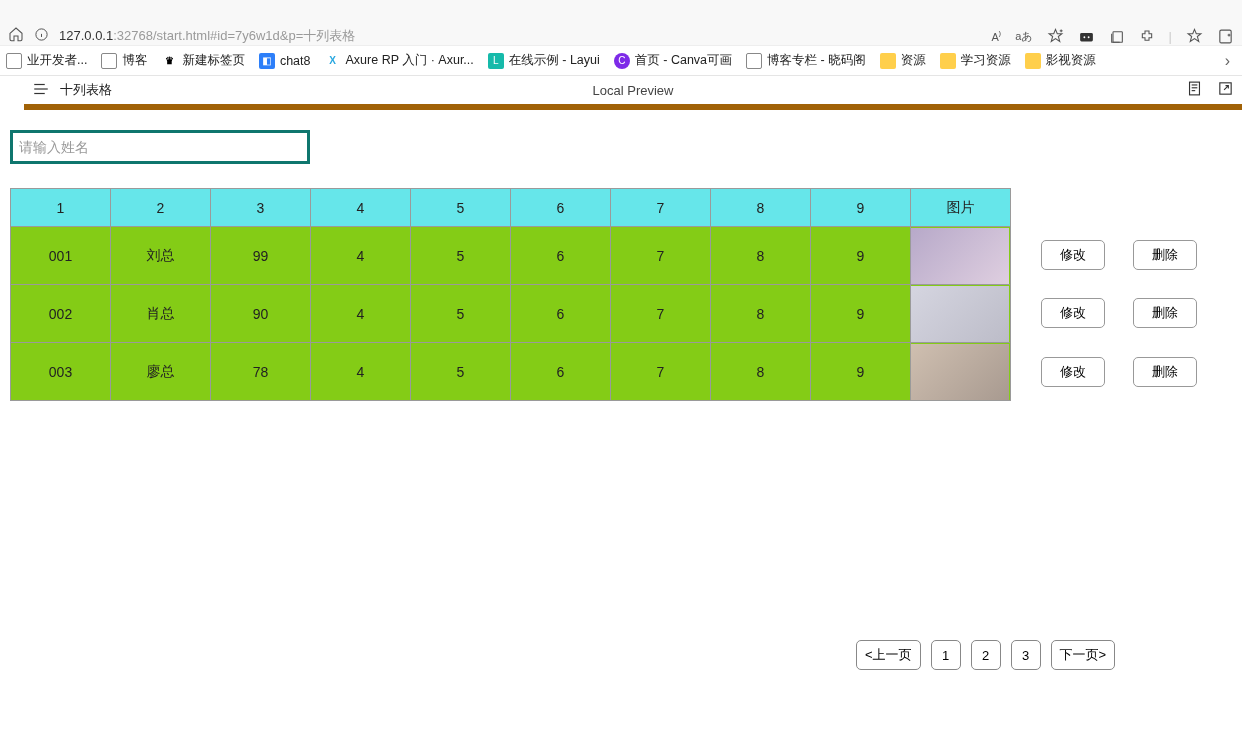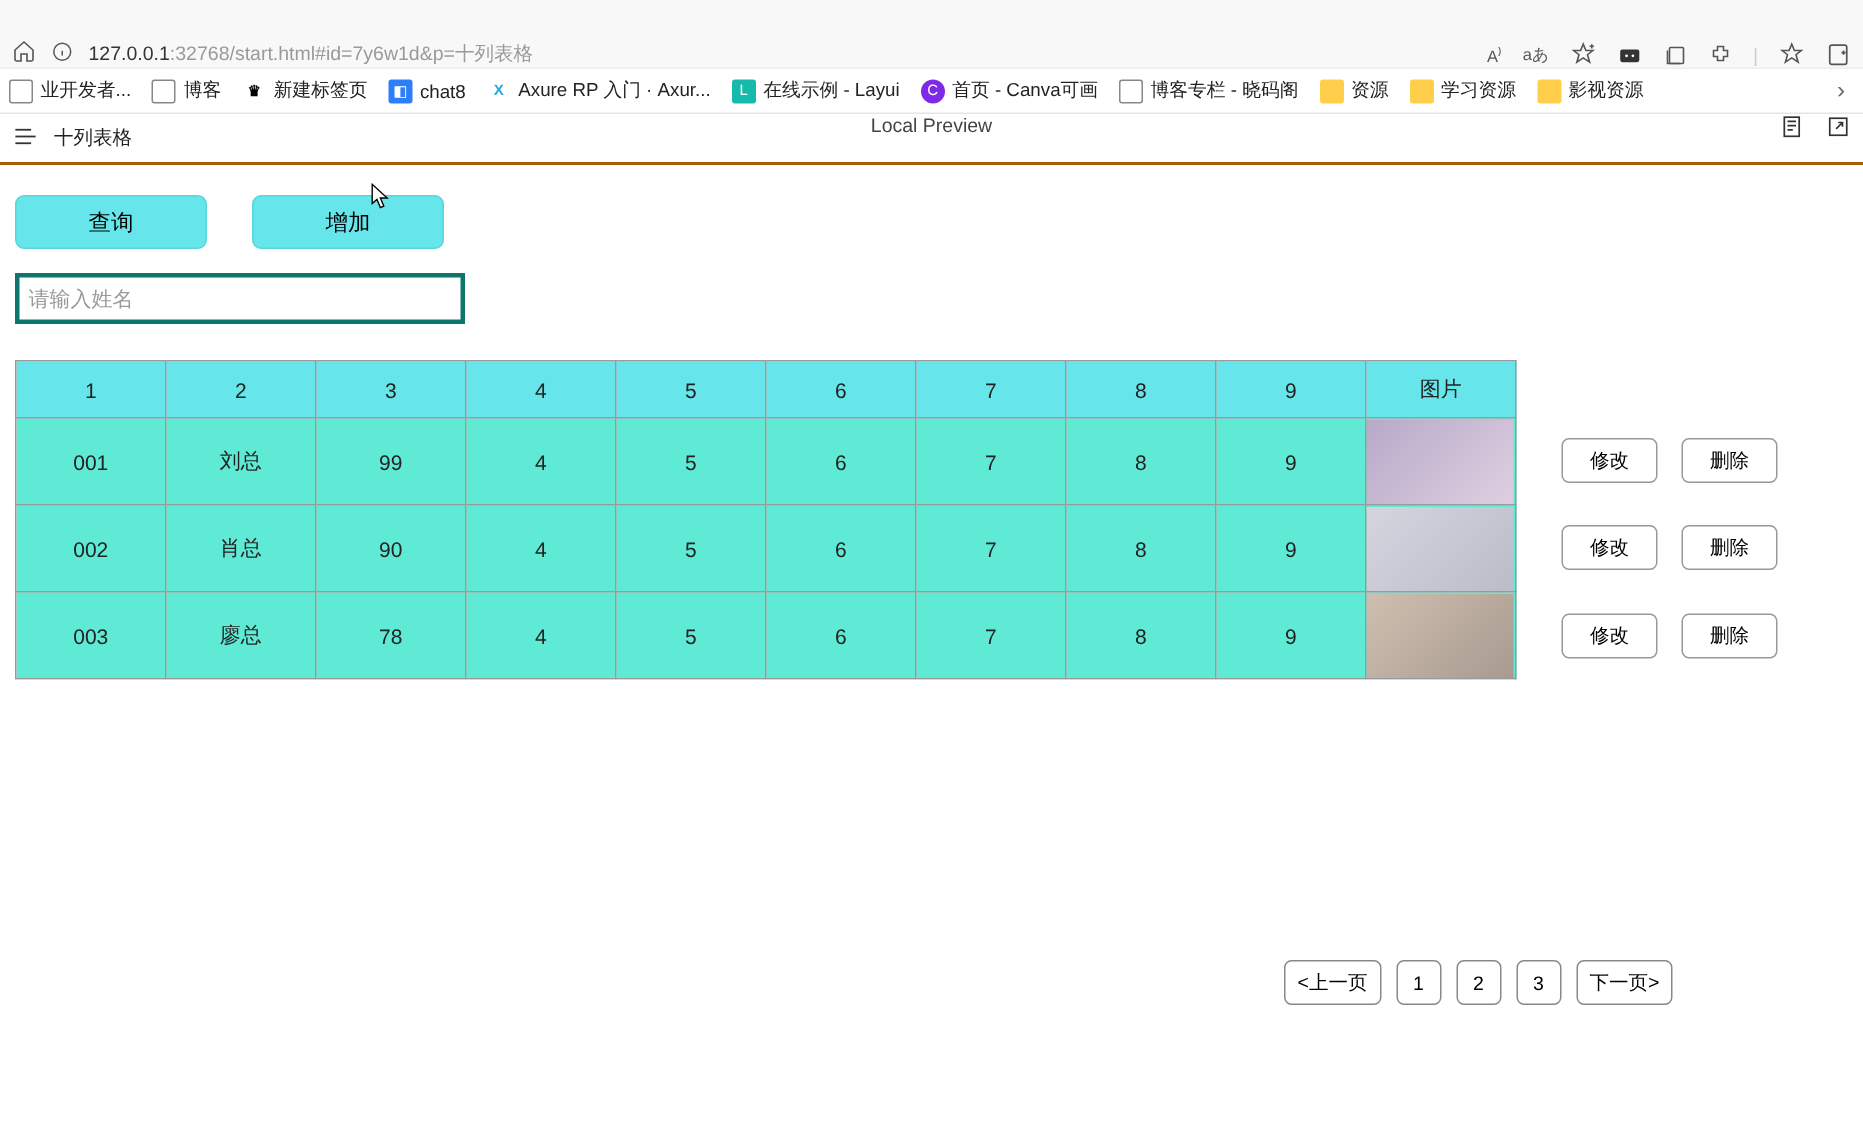--- a/index.html
+++ b/index.html
@@ -14,21 +14,21 @@
 
   
   .bookmarks-bar { height: 30px; display: flex; align-items: center; gap: 14px; padding: 0 6px; background: #fff; border-bottom: 1px solid #e5e5e5; font-size: 12.5px; color: #222; }
   .bookmarks-bar .bm { display: flex; align-items: center; gap: 5px; white-space: nowrap; }
   .bm-icon { width: 16px; height: 16px; display: inline-flex; align-items: center; justify-content: center; border-radius: 2px; font-size: 10px; }
   .bm-page { background: #fff; border: 1px solid #888; }
   .bm-folder { background: #ffcf4b; }
   .bookmarks-bar .chev { margin-left: auto; color: #666; font-size: 16px; padding-right: 6px; }
 
   
-  .axure-bar { height: 34px; display: flex; padding: 0 8px; position: relative; border-bottom: 2px solid #a16207; }
+  .axure-bar { height: 34px; display: flex; align-items: center; padding: 0 8px; position: relative; border-bottom: 6px solid #a16207; margin-left: 24px; }
   .axure-bar .left { display: flex; align-items: center; gap: 10px; }
   .axure-bar .center { position: absolute; left: 50%; transform: translateX(-50%); color: #444; }
   .axure-bar .right { margin-left: auto; display: flex; gap: 14px; color: #444; }
 
   
   .proto { padding: 20px 10px 0 10px; }
 
   .btn-row { display: flex; gap: 30px; margin-bottom: 16px; position: relative; }
   .btn-primary {
     width: 128px; height: 36px; background: #66e6ea; border: 1px solid #58d6da;
@@ -43,29 +43,29 @@
   .name-input::placeholder { color: #9a9a9a; }
 
   
   .grid-wrap { display: flex; align-items: stretch; }
   table.grid { border-collapse: collapse; }
   table.grid th, table.grid td {
     border: 1px solid #9a9a9a; text-align: center; vertical-align: middle;
     font-size: 14px; font-weight: 400;
   }
   table.grid th { height: 38px; background: #66e6ea; }
-  table.grid td { height: 58px; background: #5eead4; }
+  table.grid td { height: 58px; background: #84cc16; }
   .col-n { width: 100px; }
   .col-img { width: 100px; padding: 0; }
   .thumb { width: 98px; height: 56px; background: linear-gradient(135deg,#b7a9c9,#dfcfe0); display: block; }
   .thumb2 { background: linear-gradient(135deg,#d5d5e0,#bcbcc8); }
   .thumb3 { background: linear-gradient(135deg,#cfbfb0,#a89a90); }
 
   .row-actions { display: flex; flex-direction: column; justify-content: space-around; padding-left: 30px; }
-  .row-actions > div { height: 58px; display: flex; align-items: center; gap: 16px; }
+  .row-actions > div { height: 58px; display: flex; align-items: center; gap: 28px; }
   .row-actions > div:first-child { margin-top: 38px; }
   .btn-small {
     width: 64px; height: 30px; background: #fff; border: 1px solid #999; border-radius: 5px;
     font-size: 13px; cursor: pointer;
   }
 
   
   .pager { position: absolute; left: 856px; top: 640px; display: flex; gap: 10px; }
   .pager button {
     height: 30px; min-width: 30px; padding: 0 8px; border: 1px solid #888; background: #fff;
@@ -210,27 +210,20 @@
       <svg width="17" height="17" viewBox="0 0 24 24" fill="none" stroke="#333" stroke-width="1.6">
           <rect x="4" y="4" width="16" height="16"></rect>
           <path d="M10 14l6-6M12 8h4v4"></path>
         </svg>
     </span>
   </div>
 </div>
 
 <div class="proto">
 
-  <div class="btn-row">
-    <button class="btn-primary">查询</button>
-    <button class="btn-primary">增加</button>
-    <svg class="cursor-ptr" width="15" height="20" viewBox="0 0 16 22">
-      <path d="M1 1 L1 15 L4.5 12 L7 18 L9.5 17 L7 11 L12 11 Z" fill="#fff" stroke="#000" stroke-width="1"></path>
-    </svg>
-  </div>
 
   <input class="name-input" placeholder="请输入姓名" style="">
 
   <div class="grid-wrap">
     <table class="grid">
       <thead>
           <tr id="grid-head">
             <th class="col-n">1</th>
             <th class="col-n">2</th>
             <th class="col-n">3</th>

